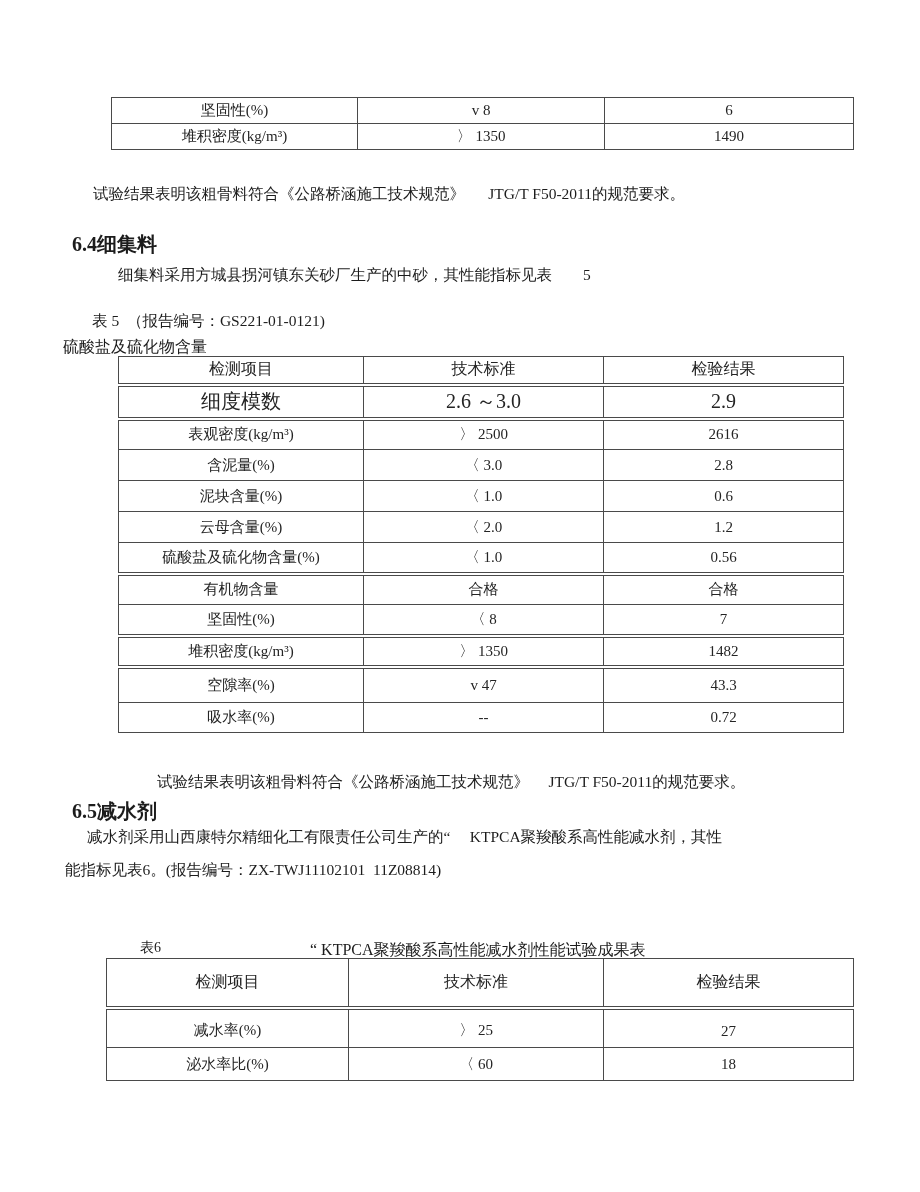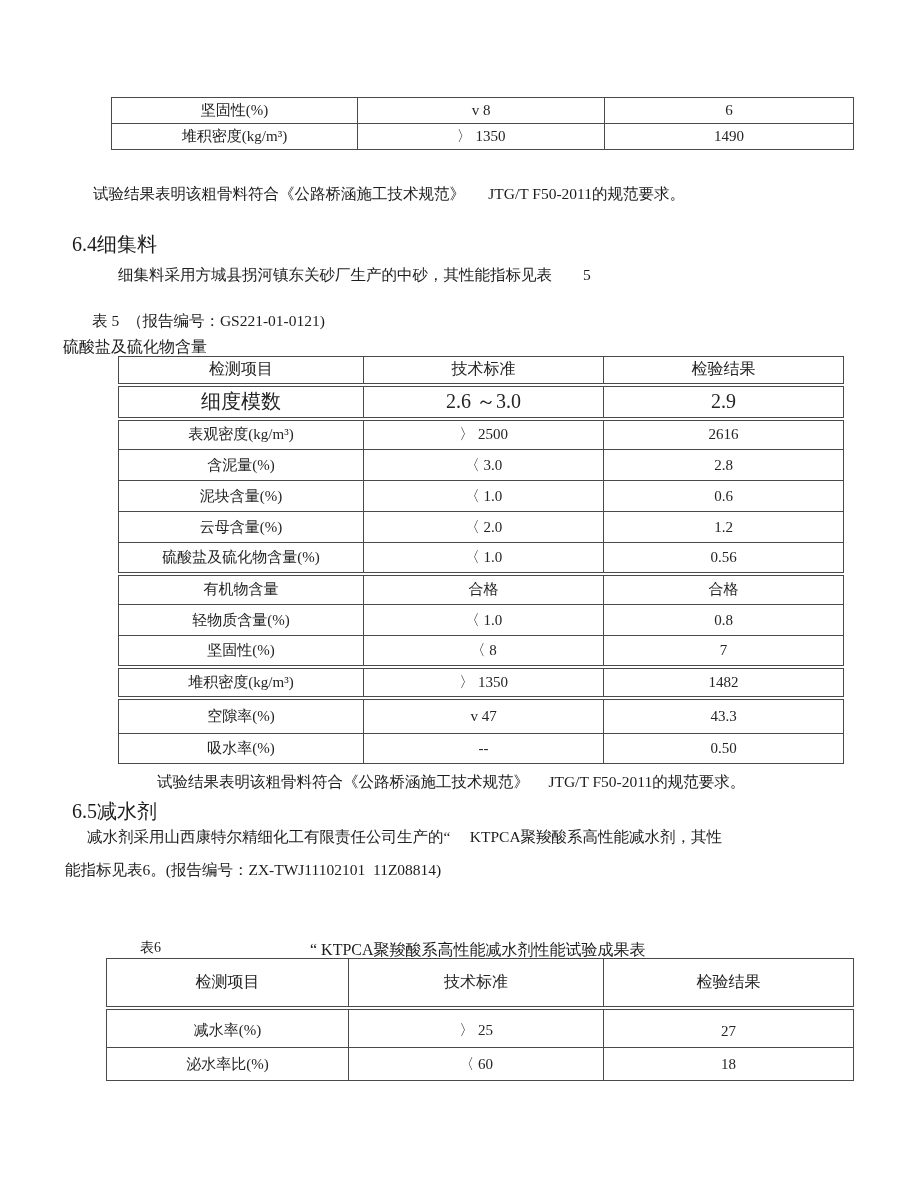--- a/index.html
+++ b/index.html
@@ -3,21 +3,21 @@
 <meta charset="utf-8">
 <style>
   html,body{margin:0;padding:0;background:#ffffff;}
   body{
     width:920px;height:1192px;position:relative;overflow:hidden;
     font-family:"Liberation Serif","DejaVu Serif",serif;
     color:#1c1c1c;
   }
   .abs{position:absolute;}
   .txt{white-space:pre;font-size:15.5px;line-height:1.2;font-family:Liberation Serif, serif;}
-  .heading{font-size:20px;white-space:pre;}
+  .heading{font-size:20px;white-space:pre;font-weight:bold;}
   table.tbl{border-collapse:collapse;table-layout:fixed;position:absolute;}
   table.tbl th,table.tbl td{
     border:1px solid #4a4a4a;
     text-align:center;vertical-align:middle;
     font-size:15px;padding:0;overflow:hidden;
     font-weight:normal;color:#242424;
   }
   table.tbl th{font-size:16px;}
   
   .t-coarse tr{height:26px;}
@@ -112,44 +112,39 @@
       <tr class="dbl">
         <td>硫酸盐及硫化物含量(%)</td>
         <td>〈 1.0</td>
         <td>0.56</td>
       </tr>
       <tr>
         <td>有机物含量</td>
         <td>合格</td>
         <td>合格</td>
       </tr>
-      <tr>
-        <td>轻物质含量(%)</td>
-        <td>〈 1.0</td>
-        <td class="low">0.8</td>
-      </tr>
       <tr class="dbl">
         <td>坚固性(%)</td>
         <td>〈 8</td>
         <td>7</td>
       </tr>
       <tr class="dbl">
         <td>堆积密度(kg/m³)</td>
         <td>〉 1350</td>
         <td>1482</td>
       </tr>
       <tr class="sm">
         <td>空隙率(%)</td>
         <td>v 47</td>
         <td>43.3</td>
       </tr>
       <tr class="md">
         <td>吸水率(%)</td>
         <td>--</td>
-        <td>0.50</td>
+        <td>0.72</td>
       </tr>
     </tbody>
 </table>
 
 <div class="abs txt" style="left:157px;top:773px;">试验结果表明该粗骨料符合《公路桥涵施工技术规范》     JTG/T F50-2011的规范要求。</div>
 
 <div class="abs heading" style="left:72px;top:798px;">6.5减水剂</div>
 
 <div class="abs txt" style="left:87px;top:828px;">减水剂采用山西康特尔精细化工有限责任公司生产的“     KTPCA聚羧酸系高性能减水剂，其性</div>
 

